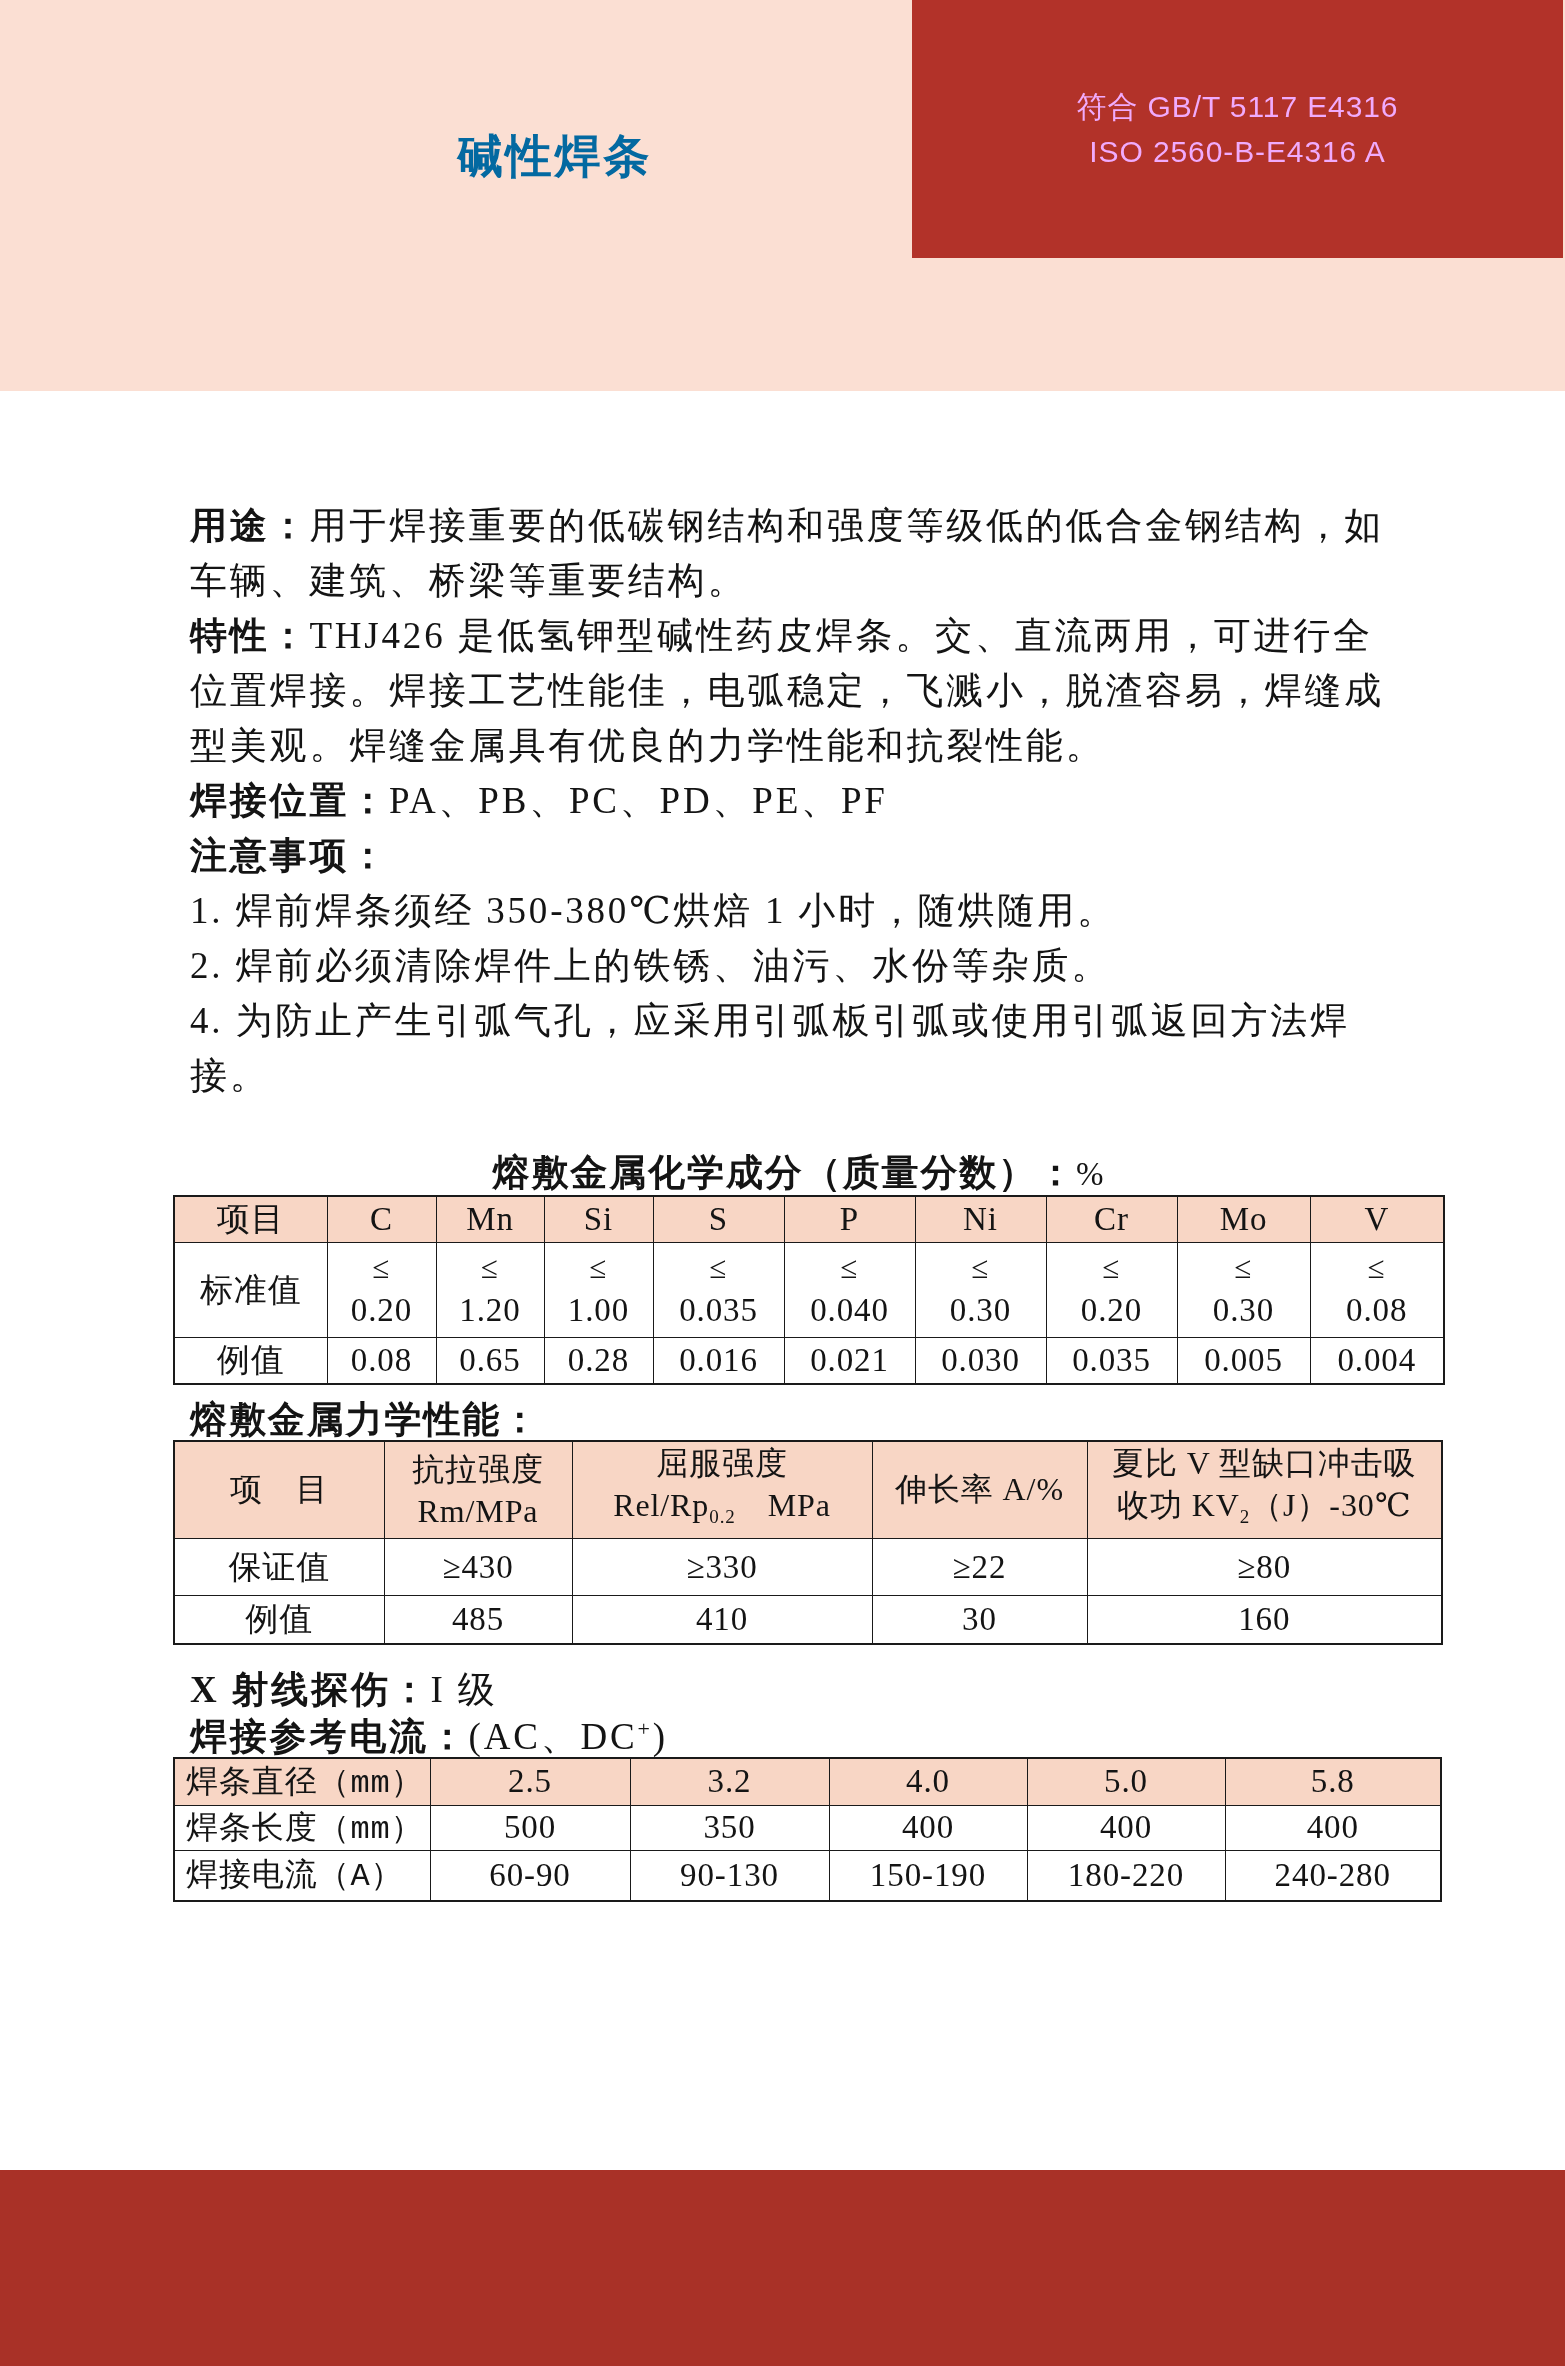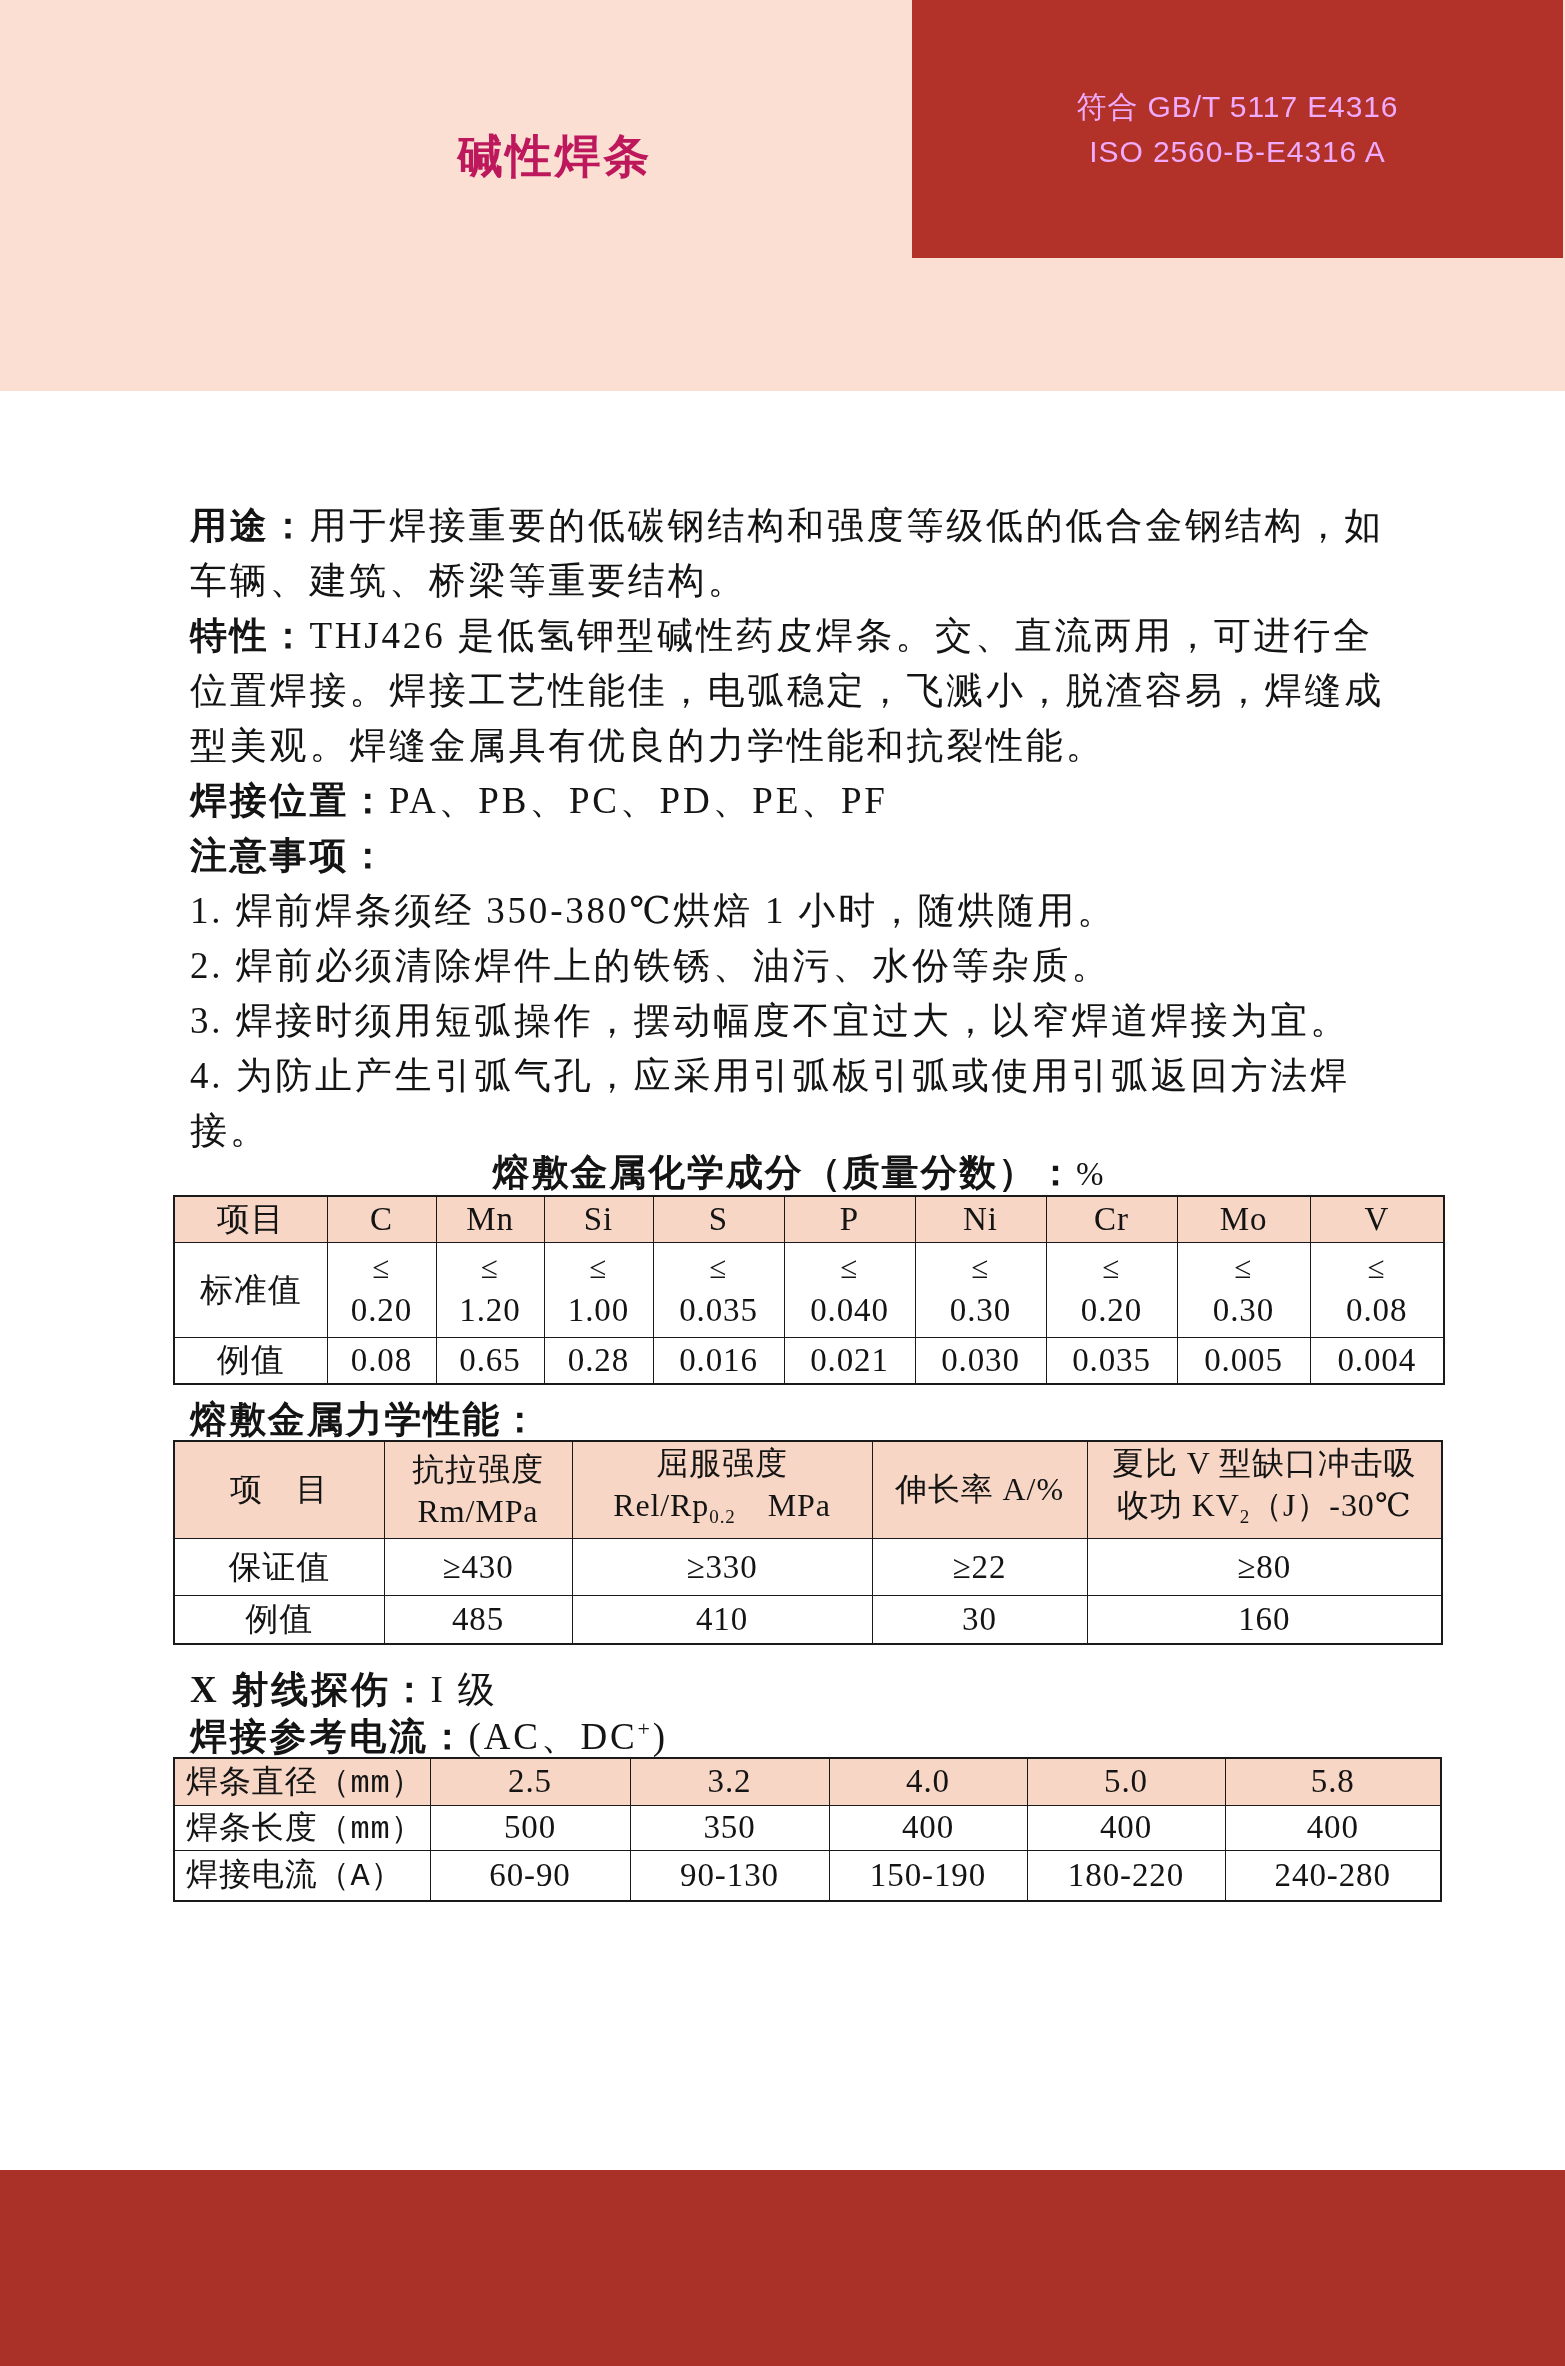--- a/index.html
+++ b/index.html
@@ -6,21 +6,21 @@
   html, body { margin: 0; padding: 0; background: #ffffff; }
   .page {
     position: relative; width: 1566px; height: 2366px; background: #ffffff;
     overflow: hidden; color: #141414;
     font-family: "Liberation Serif", "DejaVu Serif", serif;
   }
   .pink-band { position: absolute; left: 0; top: 0; width: 1566px; height: 391px; background: #FBDFD3; }
   .page-title {
     position: absolute; left: 457px; top: 126px;
     font-family: "Liberation Sans", "DejaVu Sans", sans-serif;
-    font-size: 46px; font-weight: 600; letter-spacing: 2.8px; color: #be185d;
+    font-size: 46px; font-weight: 600; letter-spacing: 2.8px; color: #0369a1;
   }
   .standards-box {
     position: absolute; left: 912px; top: 0; width: 651px; height: 258px;
     background: #B23229; display: flex; flex-direction: column;
     align-items: center; justify-content: center; gap: 7.4px;
     font-family: "Liberation Sans", "DejaVu Sans", sans-serif;
     font-size: 30px; line-height: 37px; color: #f0abfc; letter-spacing: 0.9px;
   }
   .body-block { position: absolute; left: 190px; top: 498px; width: 1254px; font-size: 37px; line-height: 55px; letter-spacing: 2.8px; }
   .bline { white-space: nowrap; }
@@ -79,21 +79,20 @@
   <div class="body-block">
     <div class="bline"><span class="bb">用途：</span><span>用于焊接重要的低碳钢结构和强度等级低的低合金钢结构，如</span></div>
     <div class="bline"><span class="bb"></span><span>车辆、建筑、桥梁等重要结构。</span></div>
     <div class="bline"><span class="bb">特性：</span><span>THJ426 是低氢钾型碱性药皮焊条。交、直流两用，可进行全</span></div>
     <div class="bline"><span class="bb"></span><span>位置焊接。焊接工艺性能佳，电弧稳定，飞溅小，脱渣容易，焊缝成</span></div>
     <div class="bline"><span class="bb"></span><span>型美观。焊缝金属具有优良的力学性能和抗裂性能。</span></div>
     <div class="bline"><span class="bb">焊接位置：</span><span>PA、PB、PC、PD、PE、PF</span></div>
     <div class="bline"><span class="bb">注意事项：</span><span></span></div>
     <div class="bline"><span class="bb"></span><span>1. 焊前焊条须经 350-380℃烘焙 1 小时，随烘随用。</span></div>
     <div class="bline"><span class="bb"></span><span>2. 焊前必须清除焊件上的铁锈、油污、水份等杂质。</span></div>
-    <div class="bline"><span class="bb"></span><span>3. 焊接时须用短弧操作，摆动幅度不宜过大，以窄焊道焊接为宜。</span></div>
     <div class="bline"><span class="bb"></span><span>4. 为防止产生引弧气孔，应采用引弧板引弧或使用引弧返回方法焊</span></div>
     <div class="bline"><span class="bb"></span><span>接。</span></div>
   </div>
 
   <div class="chem-head">
     <span class="sec-title">熔敷金属化学成分（质量分数）：</span>
     <span class="unit">%</span>
   </div>
 
   <table class="tbl chem">

